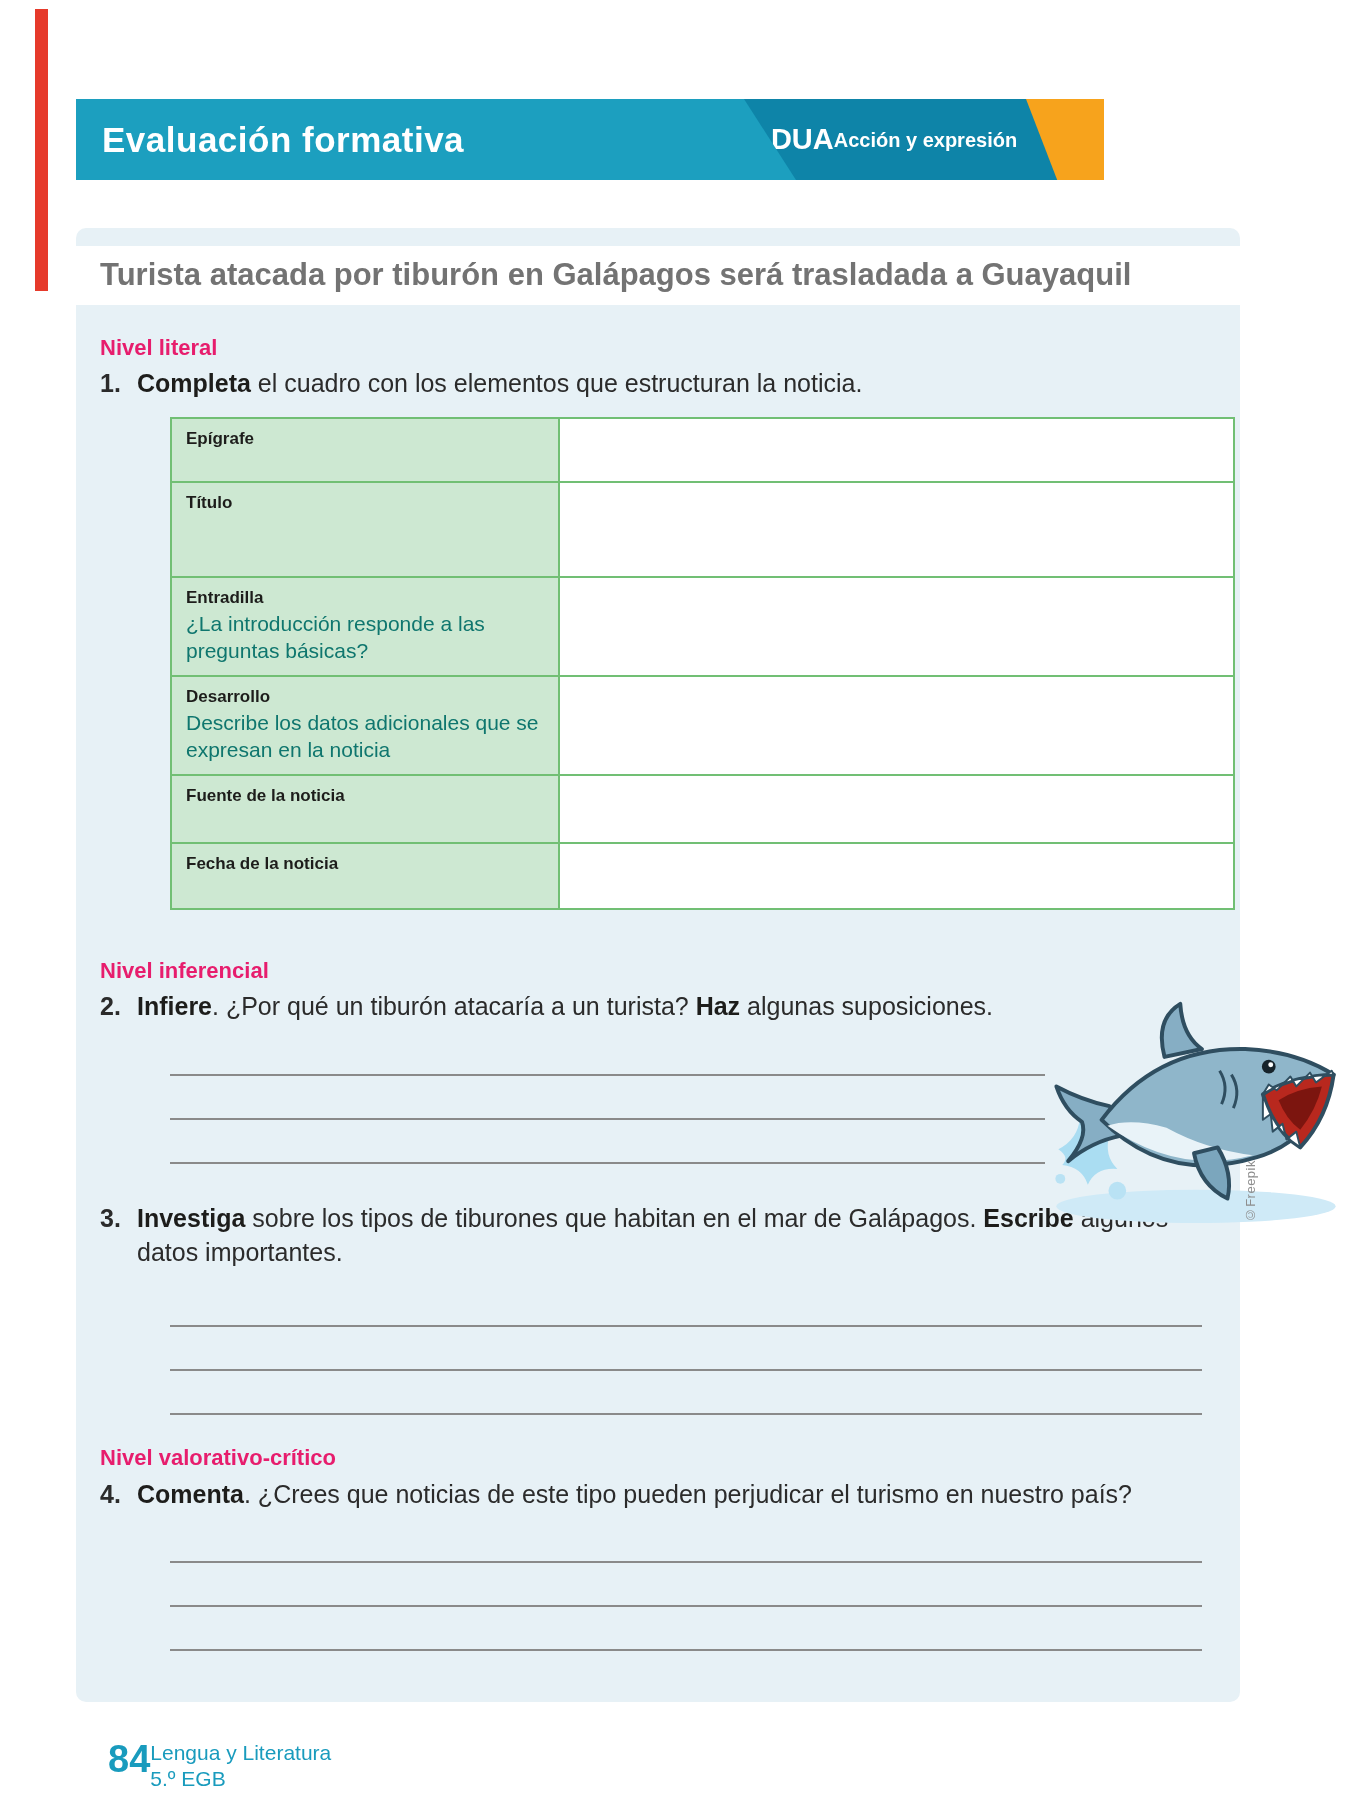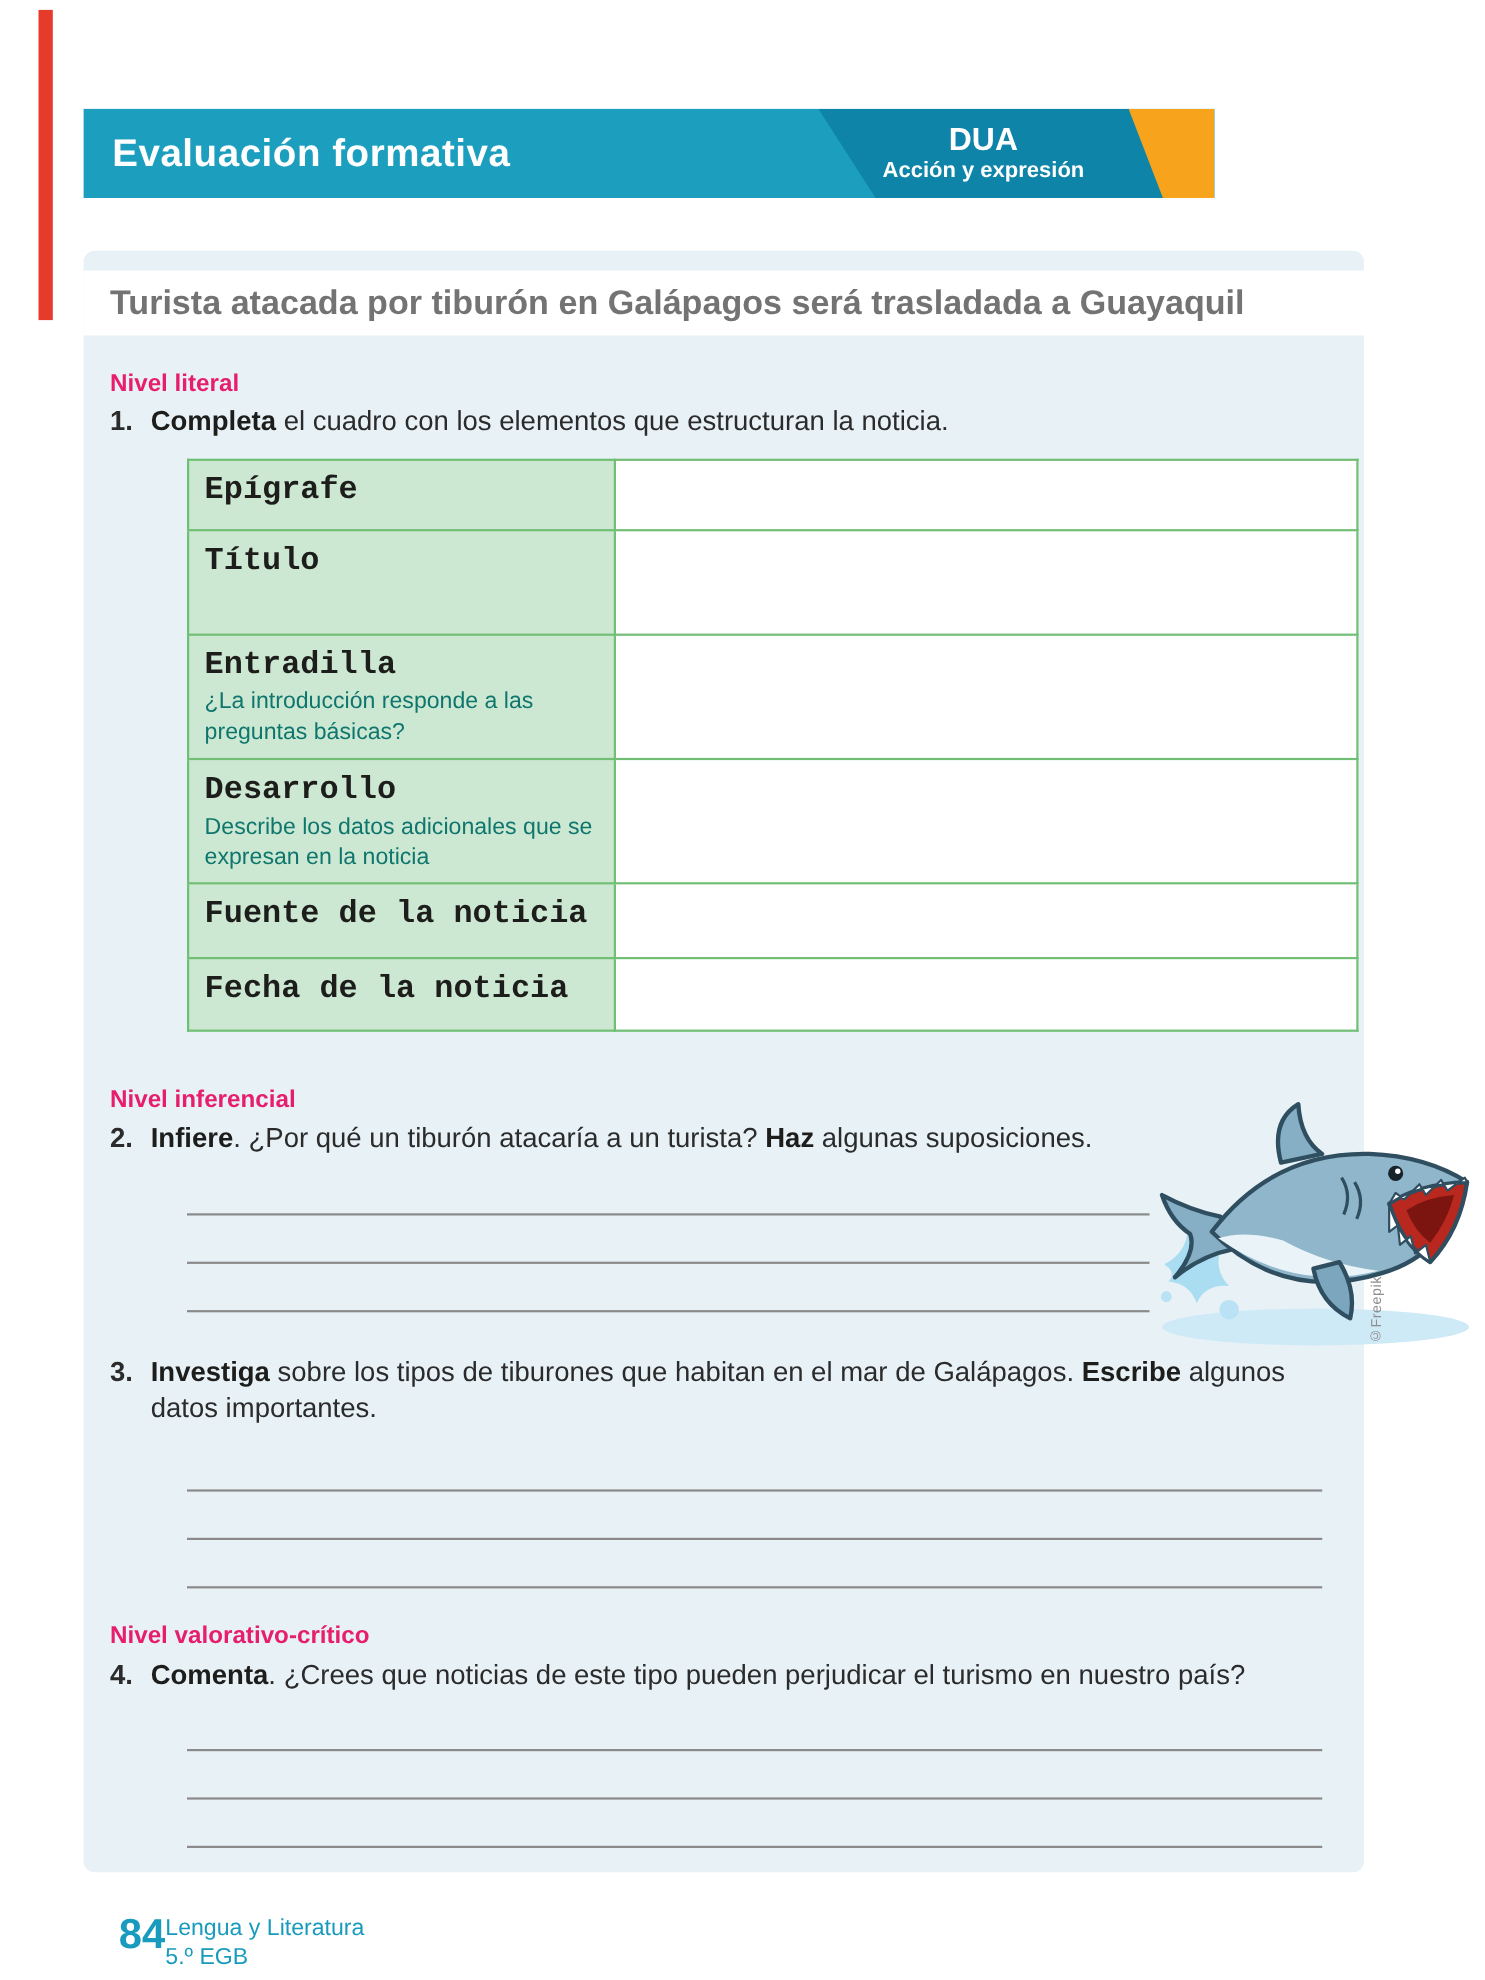--- a/index.html
+++ b/index.html
@@ -13,21 +13,21 @@
 
   
   .banner { position:absolute; left:76px; top:99px; width:1028px; height:81px; background:#1c9fbf; }
   .banner-title {
     position:absolute; left:26px; top:50%; transform:translateY(-50%);
     font-size:35px; font-weight:bold; color:#ffffff; letter-spacing:.5px; white-space:nowrap;
   }
   .dua-block {
     position:absolute; right:0; top:0; width:360px; height:100%;
     background:#0e84a8; clip-path:polygon(0 0, 100% 0, 100% 100%, 52px 100%);
-    display:flex; flex-direction:column; justify-content:center; align-items:center;
+    display:flex; flex-direction:row; justify-content:center; align-items:center;
     padding-right:60px; box-sizing:border-box; color:#ffffff;
   }
   .dua-title { font-size:29px; font-weight:bold; line-height:1.1; }
   .dua-sub   { font-size:20px; font-weight:bold; line-height:1.2; }
   .orange-corner {
     position:absolute; right:0; top:0; width:78px; height:100%;
     background:#f7a31c; clip-path:polygon(0 0, 100% 0, 100% 100%, 40% 100%);
   }
 
   
@@ -49,21 +49,21 @@
   .q2 { margin-top:6px; } .q3 { margin-top:38px; } .q4 { margin-top:6px; }
   .qnum { font-weight:bold; flex:0 0 37px; }
   .qtext { margin:0; }
   .qtext strong { font-weight:bold; color:#1d1d1b; }
 
   
   table.news-table { border-collapse:collapse; margin:16px 0 0 70px; width:1065px; table-layout:fixed; }
   table.news-table td { border:2px solid #71bf74; vertical-align:top; }
   td.label-cell  { background:#cde8d2; width:358px; padding:10px 14px; }
   td.answer-cell { background:#ffffff; }
-  .cell-title { font-weight:bold; font-size:29px; color:#1d1d1b; line-height:1.2;font-family:Liberation Mono, monospace; }
+  .cell-title { font-weight:bold; font-size:17px; color:#1d1d1b; line-height:1.2; }
   .cell-sub   { font-size:21px; color:#0f766e; line-height:1.3; margin-top:2px; }
   .cell-sub:empty { display:none; }
   tr.r1 { height:64px; } tr.r2 { height:95px; } tr.r3 { height:98px; }
   tr.r4 { height:96px; } tr.r5 { height:68px; } tr.r6 { height:66px; }
 
   
   .lines { margin:8px 0 0 70px; }
   .lines-mid { margin-top:14px; }
   .line { height:42px; border-bottom:2px solid #8a8a8a; width:1032px; }
   .lines-short .line { width:875px; }

